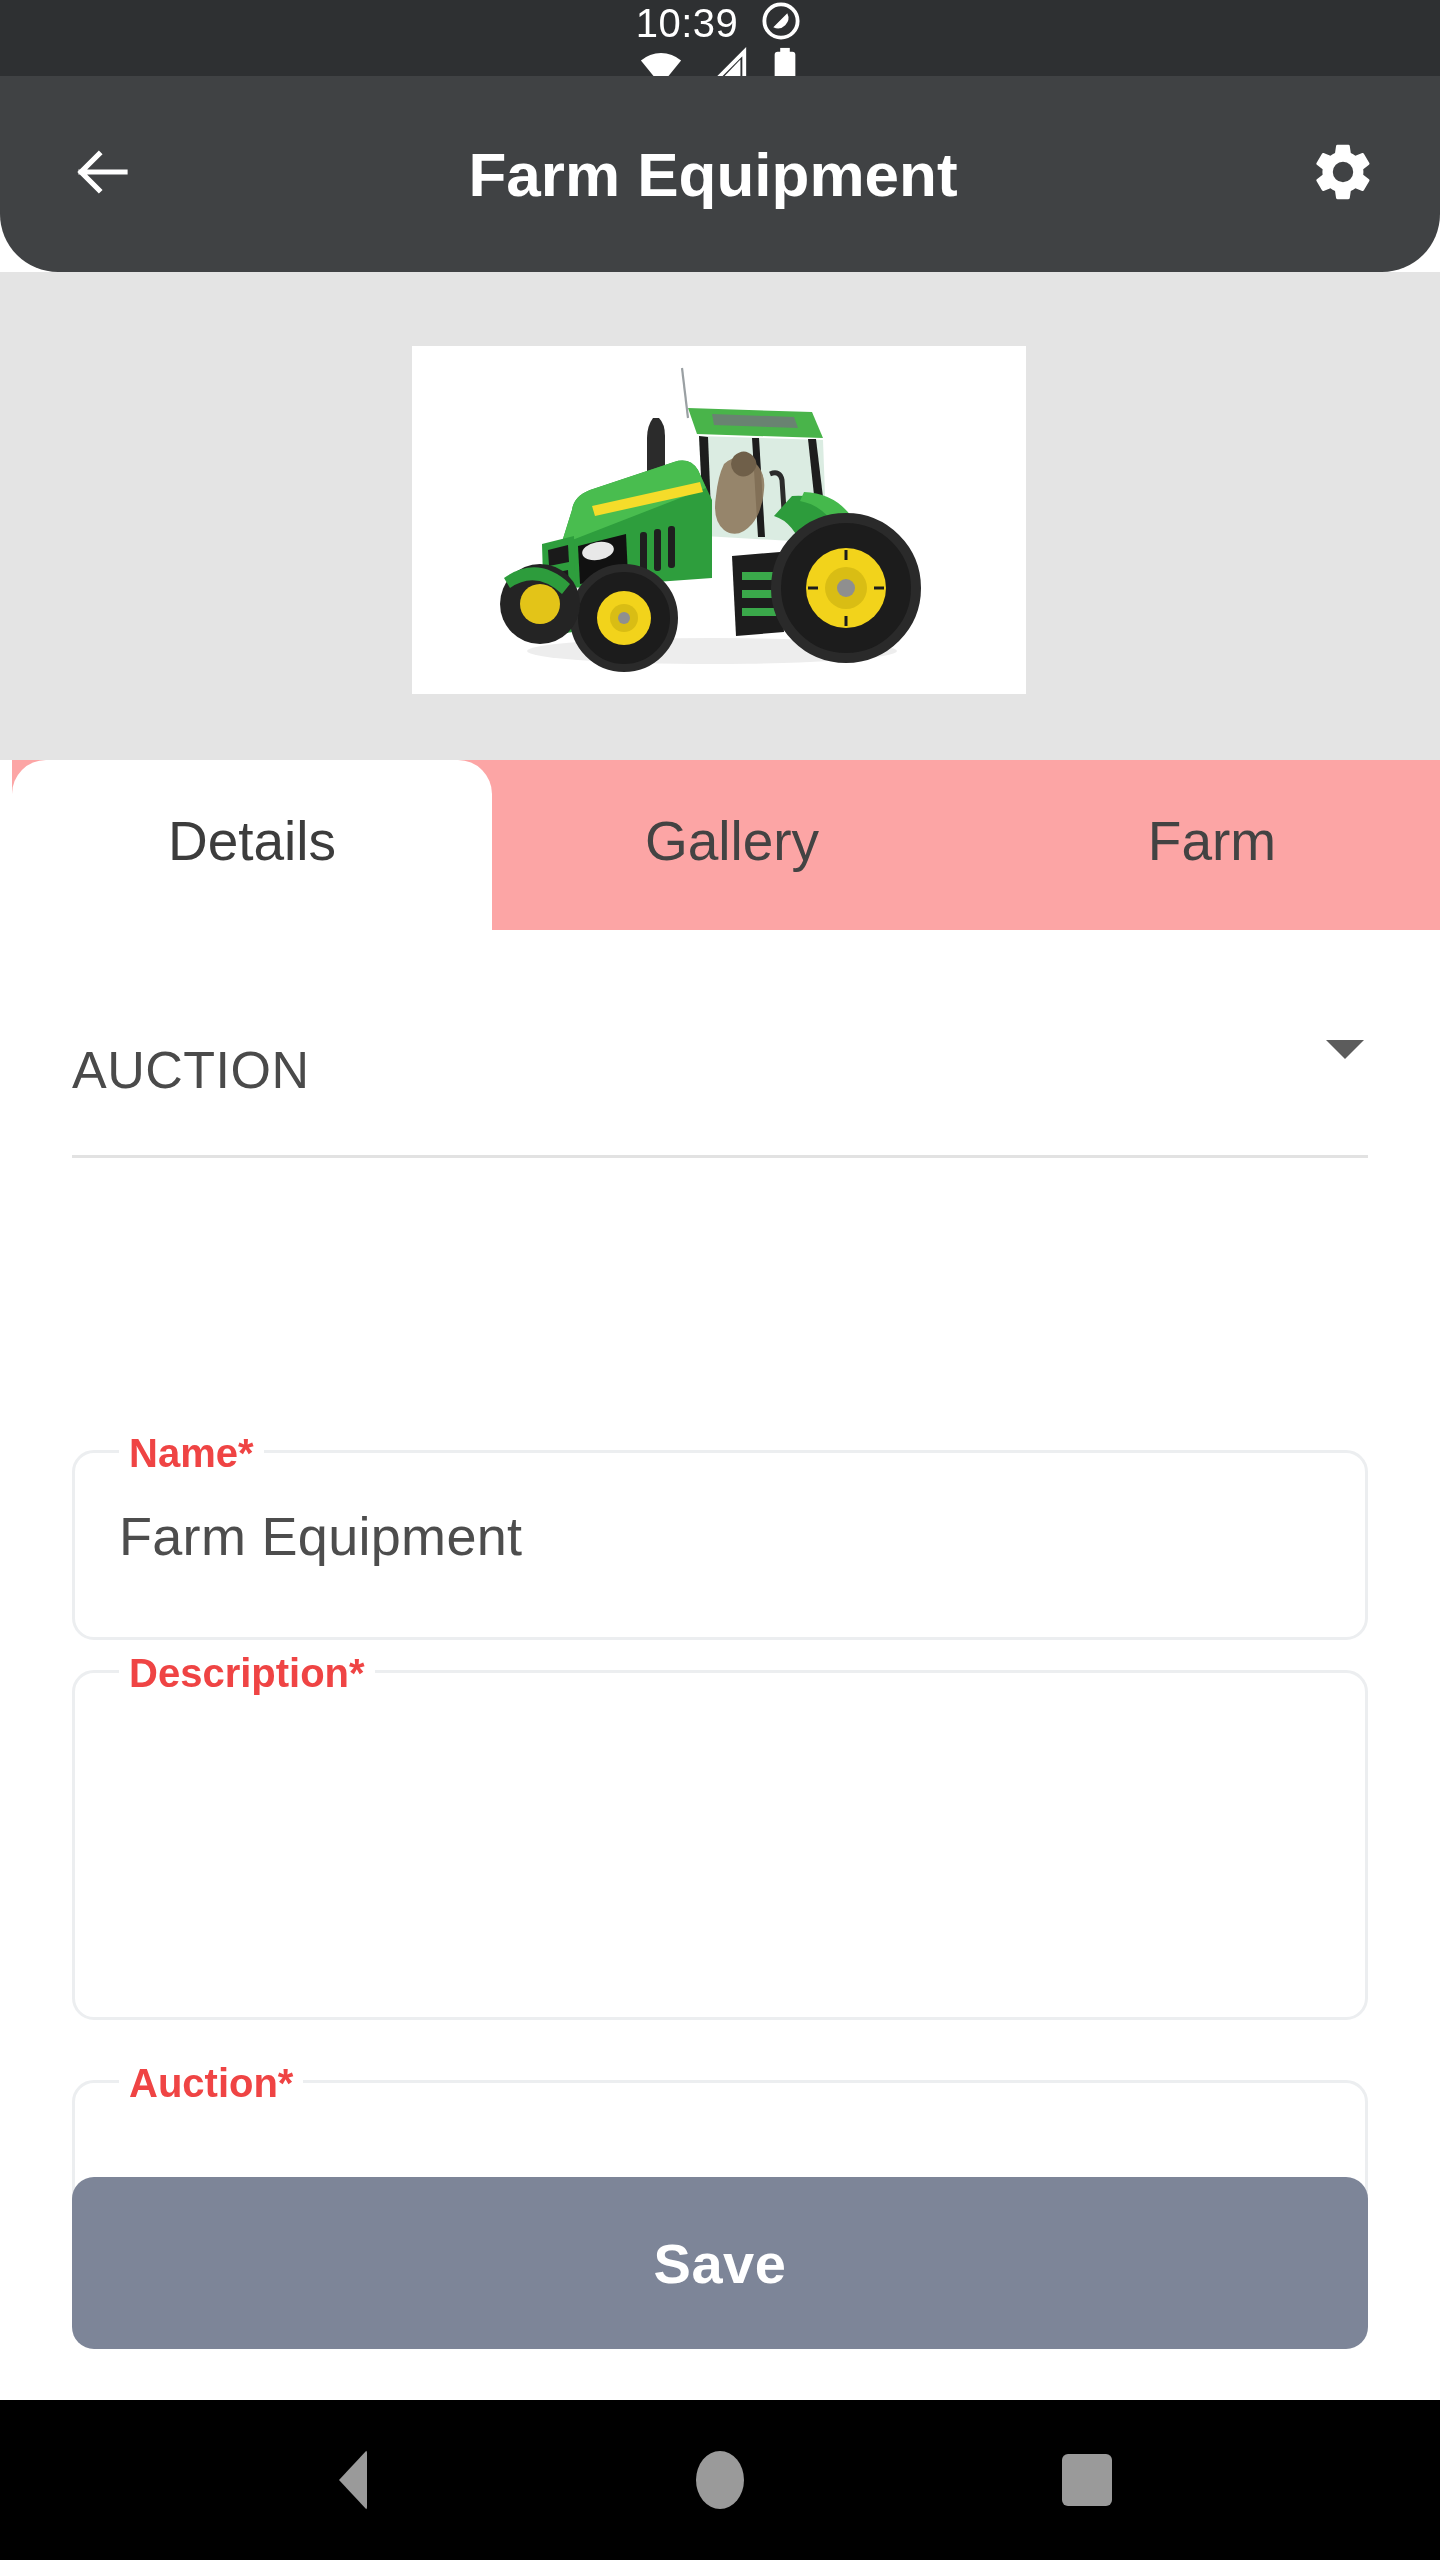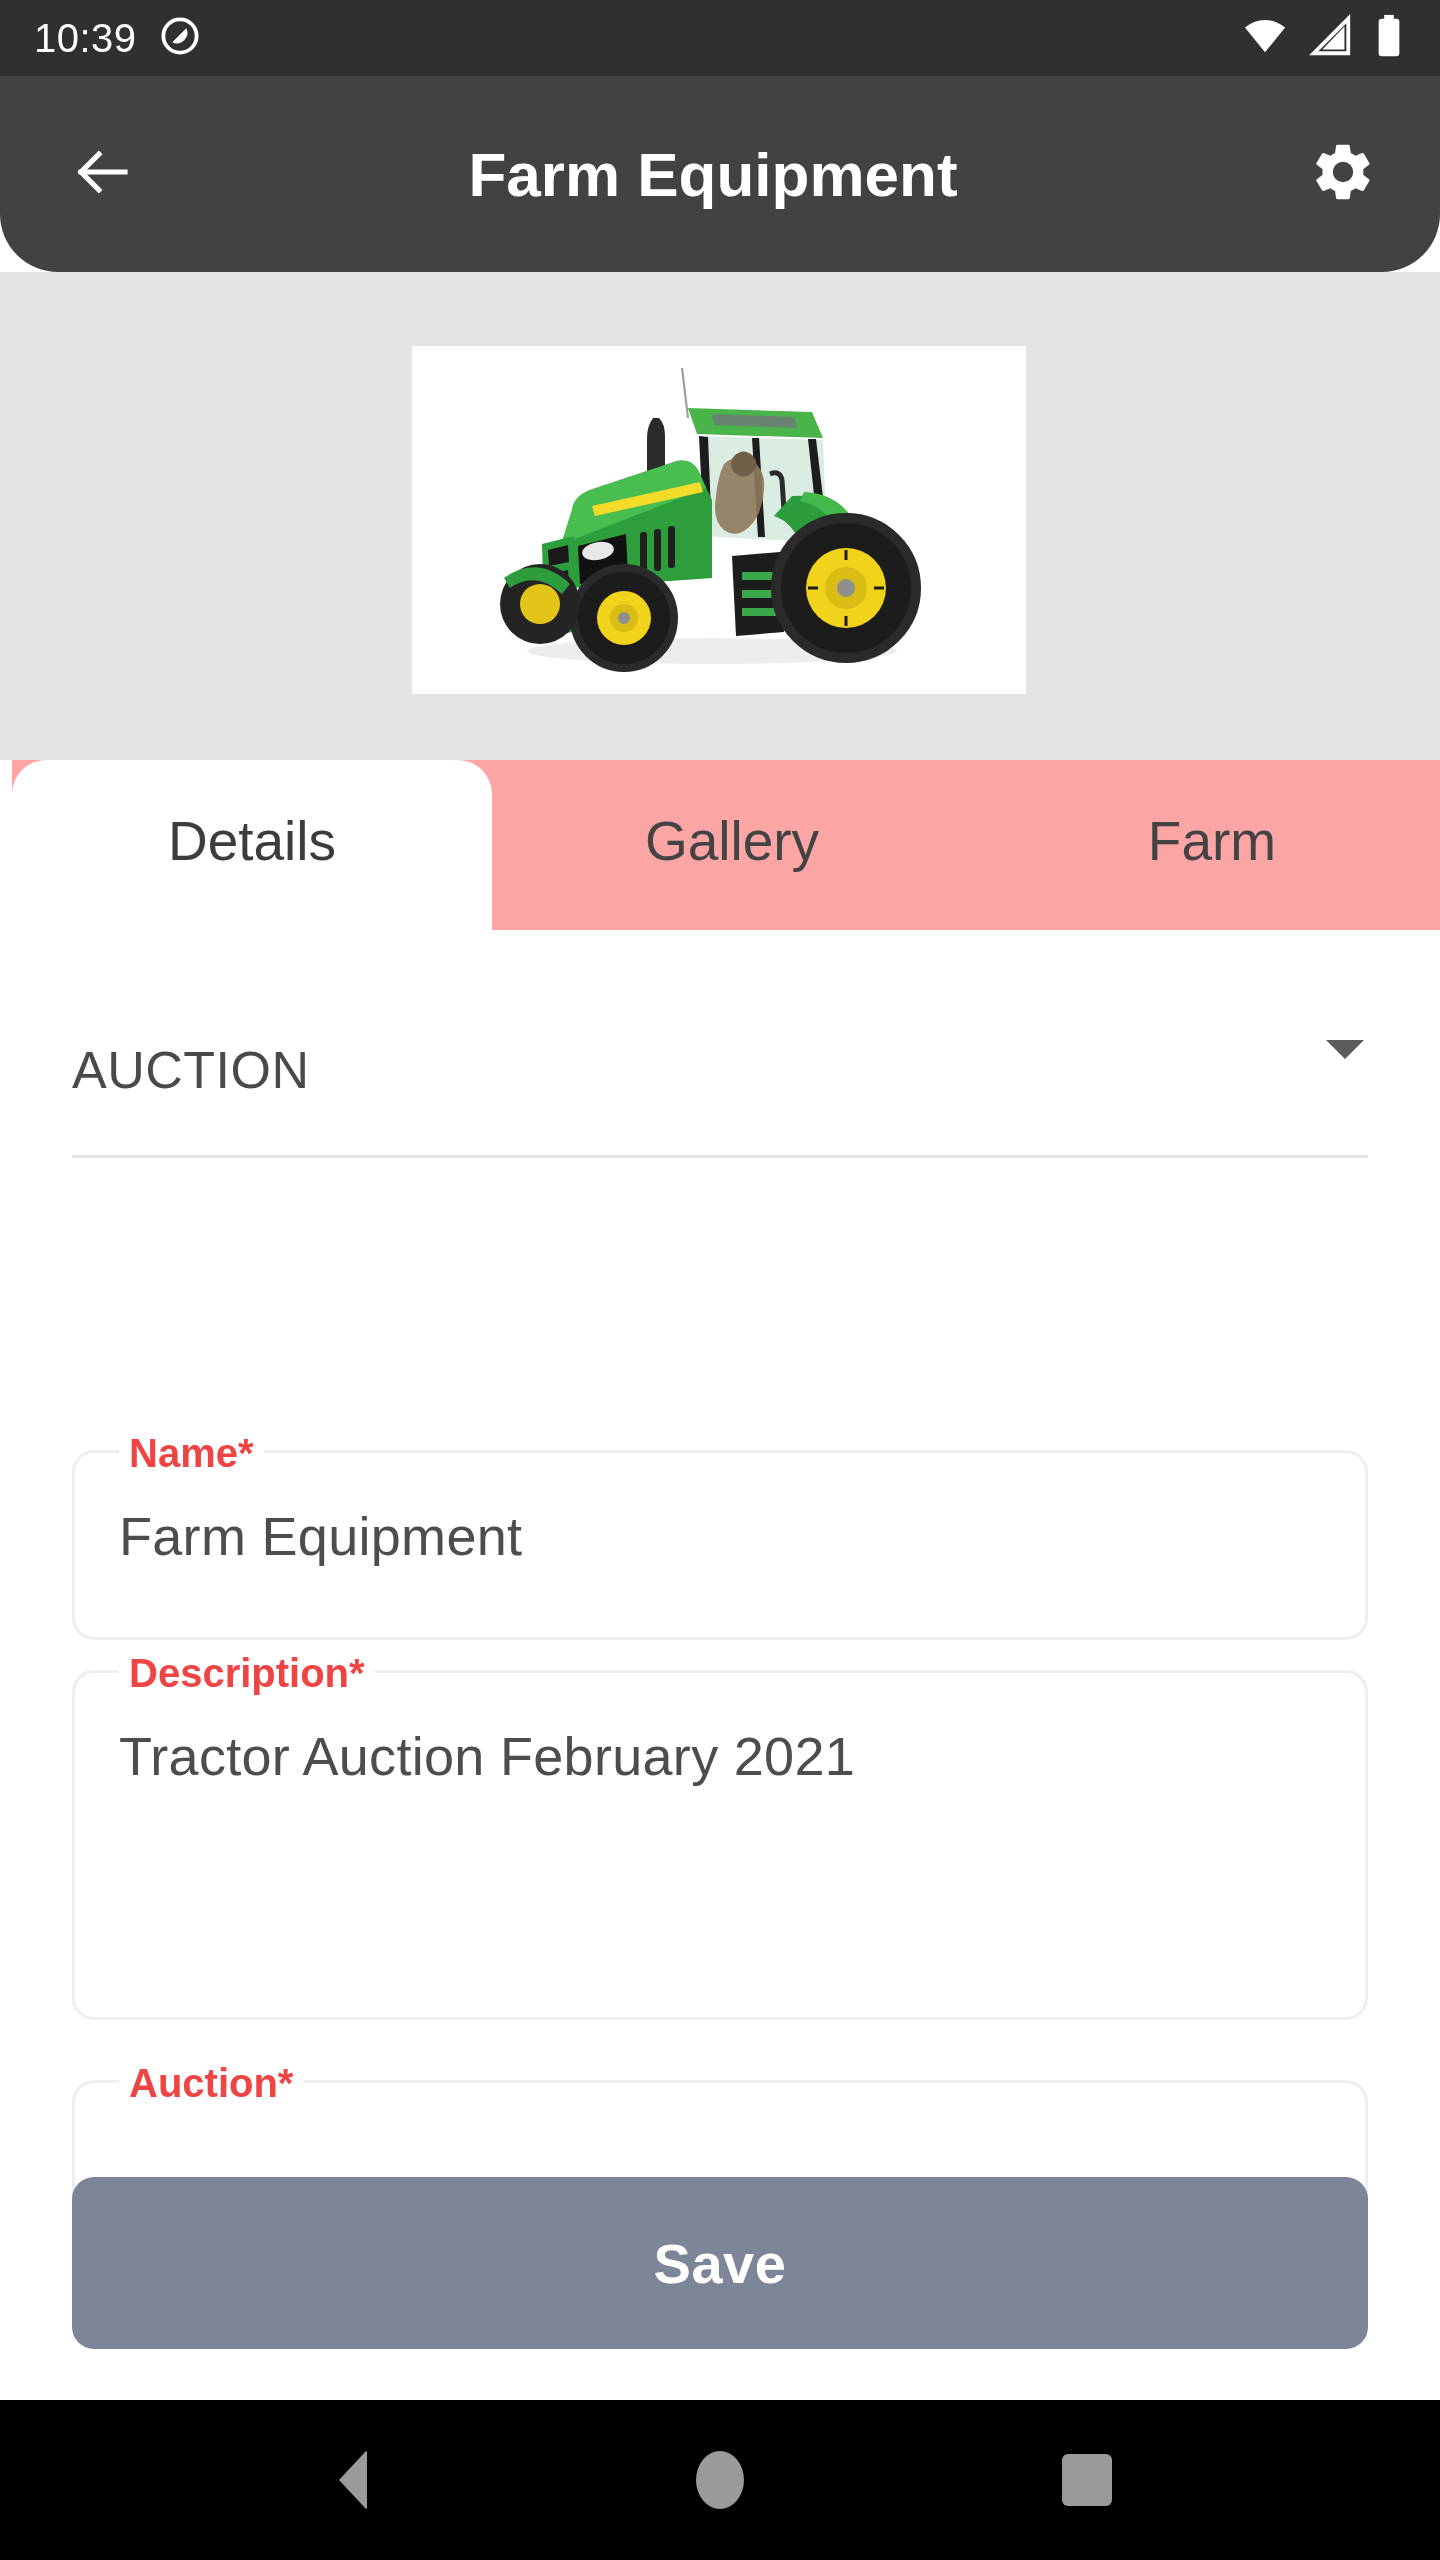--- a/index.html
+++ b/index.html
@@ -27,20 +27,21 @@
     position: absolute;
     left: 0; top: 0;
     width: 1440px;
     height: 76px;
     background: #2e3032;
     display: flex;
     align-items: center;
     justify-content: space-between;
     padding: 0 36px 0 34px;
     box-sizing: border-box;
+    flex-direction: column;
   }
   .status-left {
     display: flex;
     align-items: center;
     gap: 22px;
   }
   .status-clock {
     color: #ffffff;
     font-size: 40px;
     letter-spacing: 0.5px;
@@ -413,21 +414,20 @@
     </div>
 
 
     <div class="outlined-field" style="top:520px;height:190px;">
       <span class="field-label">Name*</span>
       <div class="field-value">Farm Equipment</div>
     </div>
 
     <div class="outlined-field" style="top:740px;height:350px;">
       <span class="field-label">Description*</span>
-      <div class="field-value">Tractor Auction February 2021</div>
     </div>
 
     <div class="outlined-field" style="top:1150px;height:250px;">
       <span class="field-label">Auction*</span>
       <div class="field-value"></div>
     </div>
 
   </div>
 
   <div class="save-button">

